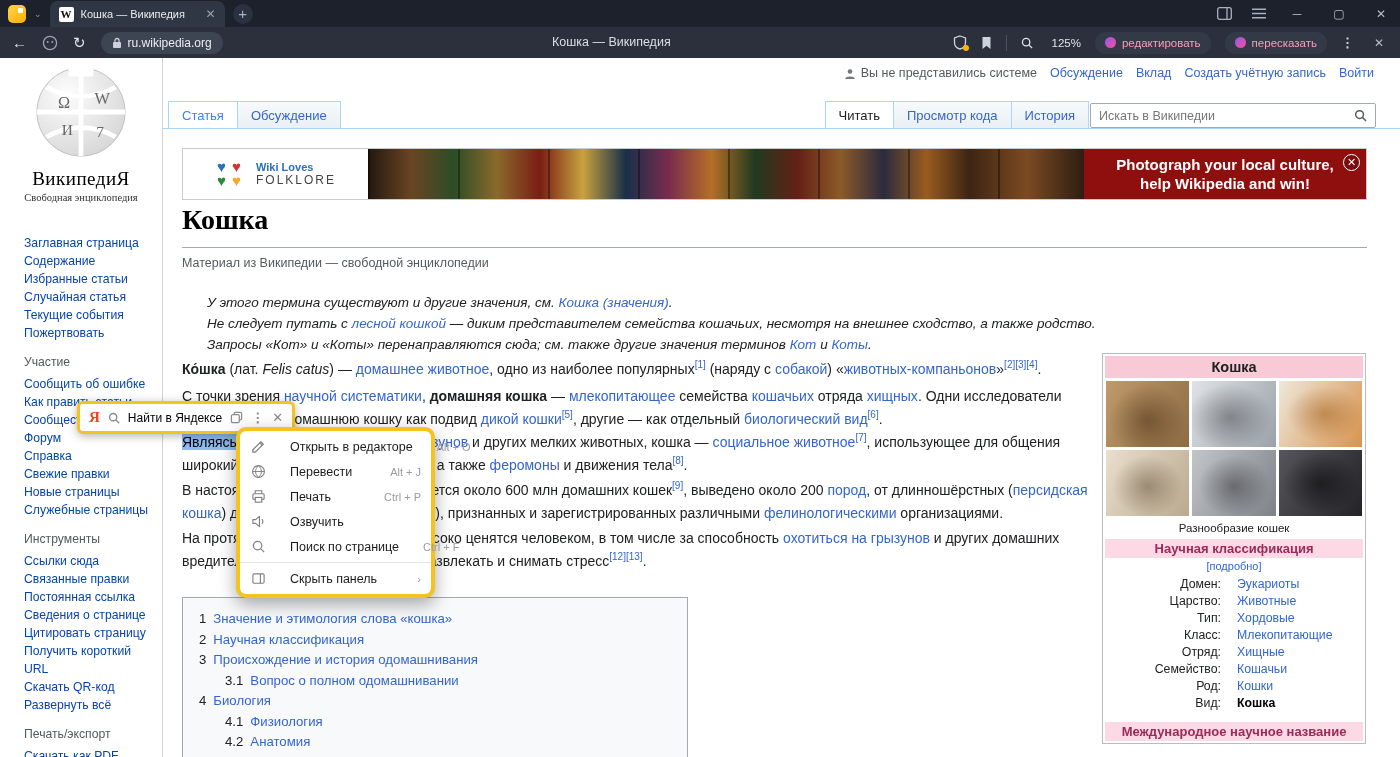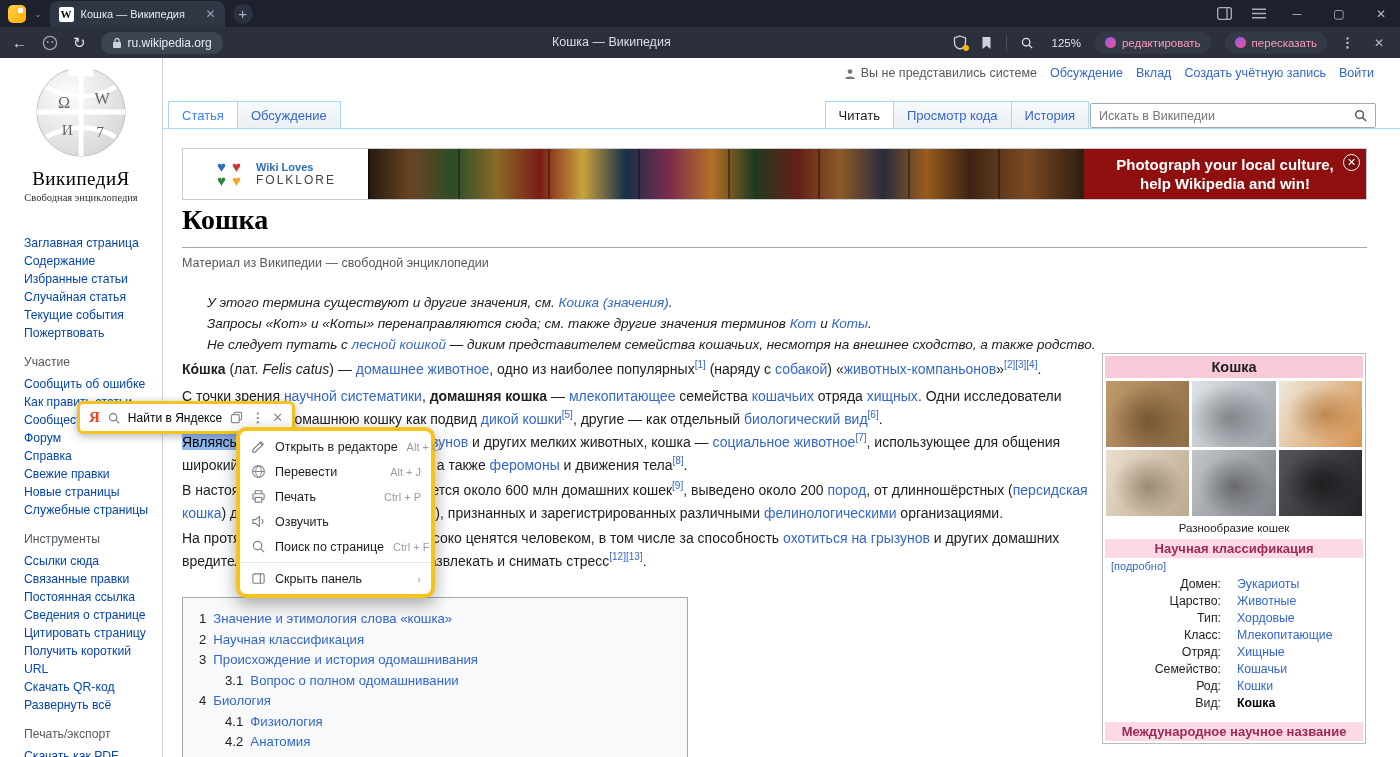--- a/index.html
+++ b/index.html
@@ -95,37 +95,37 @@
   .ib-grid{display:grid;grid-template-columns:repeat(3,1fr);gap:3px;padding:3px 1px}
   .cat{height:66px}
   .c1{background:radial-gradient(ellipse at 50% 60%,rgba(60,35,10,.45),rgba(0,0,0,0) 65%),linear-gradient(120deg,#c09a6b,#8d6b44)}
   .c2{background:radial-gradient(ellipse at 45% 55%,rgba(40,40,45,.4),rgba(0,0,0,0) 65%),linear-gradient(120deg,#dfe3e7,#9aa1a8)}
   .c3{background:radial-gradient(ellipse at 55% 50%,rgba(160,90,20,.5),rgba(0,0,0,0) 60%),linear-gradient(120deg,#eee8db,#d7934f)}
   .c4{background:radial-gradient(ellipse at 50% 55%,rgba(90,70,45,.45),rgba(0,0,0,0) 60%),linear-gradient(120deg,#eadfcd,#b9a98f)}
   .c5{background:radial-gradient(ellipse at 50% 55%,rgba(50,50,55,.5),rgba(0,0,0,0) 60%),linear-gradient(120deg,#c2c6ca,#7e8288)}
   .c6{background:radial-gradient(ellipse at 50% 50%,rgba(0,0,0,.5),rgba(0,0,0,0) 65%),linear-gradient(120deg,#55555b,#232327)}
   .ib-caption{text-align:center;font-size:11.5px;padding:3px 0 5px}
   .ib-subhead{background:#fcd9e4;color:#9c2957;font-weight:bold;font-size:13px;text-align:center;padding:2px 0}
-  .ib-details{text-align:left;font-size:11px;padding:2px 6px}
+  .ib-details{text-align:center;font-size:11px;padding:2px 6px}
   .tax{display:grid;grid-template-columns:116px auto;column-gap:16px;line-height:17px;padding:2px 0 4px}
   .tax-rank{text-align:right;color:#202122}
   .tax-val-bold{color:#000}
   .ib-latin{margin-top:6px}
 
   
   .yx-bar{position:absolute;left:77px;top:401px;display:flex;align-items:center;gap:8px;background:#fff;border:3px solid #f5c31d;border-radius:6px;height:33px;padding:0 9px;box-shadow:0 2px 10px rgba(0,0,0,.3);z-index:60}
   .yx-logo{color:#fc3f1d;font-family:"Liberation Serif",serif;font-weight:bold;font-size:15px}
   .yx-find{font-size:12px;color:#000;white-space:nowrap}
   .yx-ico{color:#8a8a8f;display:flex;align-items:center}
   .yx-dots{color:#8a8a8f;font-size:13px;font-weight:bold}
   .yx-x{color:#8a8a8f;font-size:13px}
 
   
   .yx-menu{position:absolute;left:236px;top:427px;width:199px;background:#fff;border:4px solid #f5c31d;border-radius:10px;box-shadow:0 6px 18px rgba(0,0,0,.35);padding:3px 0;z-index:70}
-  .mi{height:25px;display:flex;align-items:center;gap:9px;padding:0 10px}
+  .mi{height:25px;display:flex;align-items:center;gap:24px;padding:0 10px}
   .mi-ico{width:16px;display:flex;align-items:center;justify-content:center;flex:none}
   .mi-label{font-size:12.5px;color:#1c1c1e;flex:1;white-space:nowrap}
   .mi-sc{font-size:11px;color:#9a9aa0;white-space:nowrap}
   .mi-div{height:1px;background:#e4e4e9;margin:3px 0}
 </style>
 </head>
 <body>
 
 <div id="stage">
 
@@ -325,22 +325,22 @@
         </div>
       <div class="bn-close">✕</div>
     </div>
 
     <h1 class="a-title">Кошка</h1>
     <div class="a-rule"></div>
     <div class="a-tagline">Материал из Википедии — свободной энциклопедии</div>
 
     <div class="hatnotes">
       <div>У этого термина существуют и другие значения, см. <a class="wlink">Кошка (значения)</a>.</div>
+      <div>Не следует путать с <a class="wlink">лесной кошкой</a> — диким представителем семейства кошачьих, несмотря на внешнее сходство, а также родство.</div>
       <div>Запросы «Кот» и «Коты» перенаправляются сюда; см. также другие значения терминов <a class="wlink">Кот</a> и <a class="wlink">Коты</a>.</div>
-      <div>Не следует путать с <a class="wlink">лесной кошкой</a> — диким представителем семейства кошачьих, несмотря на внешнее сходство, а также родство.</div>
     </div>
 
     <div class="para" style="top:300px"><b>Ко́шка</b> (лат. <i>Felis catus</i>) — <a class="wlink">домашнее животное</a>, одно из наиболее популярных<sup class="wsup"><a class="wlink">[1]</a></sup> (наряду с <a class="wlink">собакой</a>) «<a class="wlink">животных-компаньонов</a>»<sup class="wsup"><a class="wlink">[2][3][4]</a></sup>.</div>
     <div class="para" style="top:327px">С точки зрения <a class="wlink">научной систематики</a>, <b>домашняя кошка</b> — <a class="wlink">млекопитающее</a> семейства <a class="wlink">кошачьих</a> отряда <a class="wlink">хищных</a>. Одни исследователи рассматривают домашнюю кошку как подвид <a class="wlink">дикой кошки</a><sup class="wsup"><a class="wlink">[5]</a></sup>, другие — как отдельный <a class="wlink">биологический вид</a><sup class="wsup"><a class="wlink">[6]</a></sup>.</div>
     <div class="para" style="top:373px"><span class="seltext">Являясь</span> одиночным охотником на <a class="wlink">грызунов</a> и других мелких животных, кошка — <a class="wlink">социальное животное</a><sup class="wsup"><a class="wlink">[7]</a></sup>, использующее для общения широкий диапазон звуковых сигналов, а также <a class="wlink">феромоны</a> и движения тела<sup class="wsup"><a class="wlink">[8]</a></sup>.</div>
     <div class="para" style="top:421px">В настоящее время в мире насчитывается около 600 млн домашних кошек<sup class="wsup"><a class="wlink">[9]</a></sup>, выведено около 200 <a class="wlink">пород</a>, от длинношёрстных (<a class="wlink">персидская кошка</a>) до лишённых шерсти (<a class="wlink">сфинксы</a>), признанных и зарегистрированных различными <a class="wlink">фелинологическими</a> организациями.</div>
     <div class="para" style="top:469px">На протяжении тысячелетий кошки высоко ценятся человеком, в том числе за способность <a class="wlink">охотиться на грызунов</a> и других домашних вредителей<sup class="wsup"><a class="wlink">[10][11]</a></sup>, а также за умение развлекать и снимать стресс<sup class="wsup"><a class="wlink">[12][13]</a></sup>.</div>
 
     <div class="toc" id="toclist">
         <div class="toc-row lvl1"><span class="toc-num">1</span><a class="wlink">Значение и этимология слова «кошка»</a></div>

